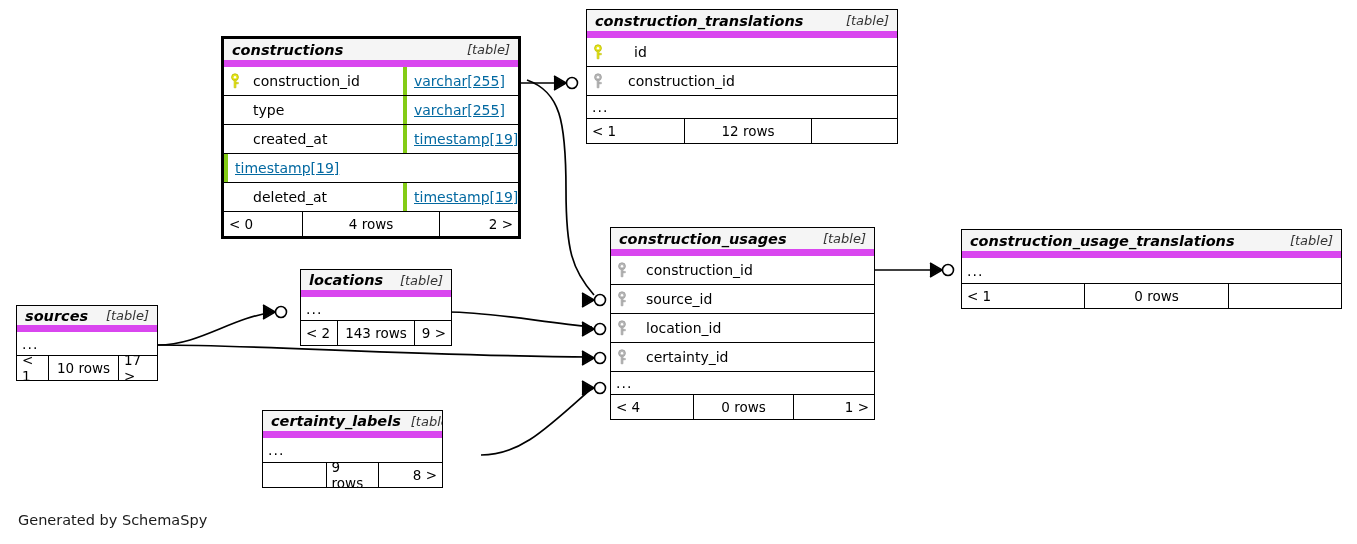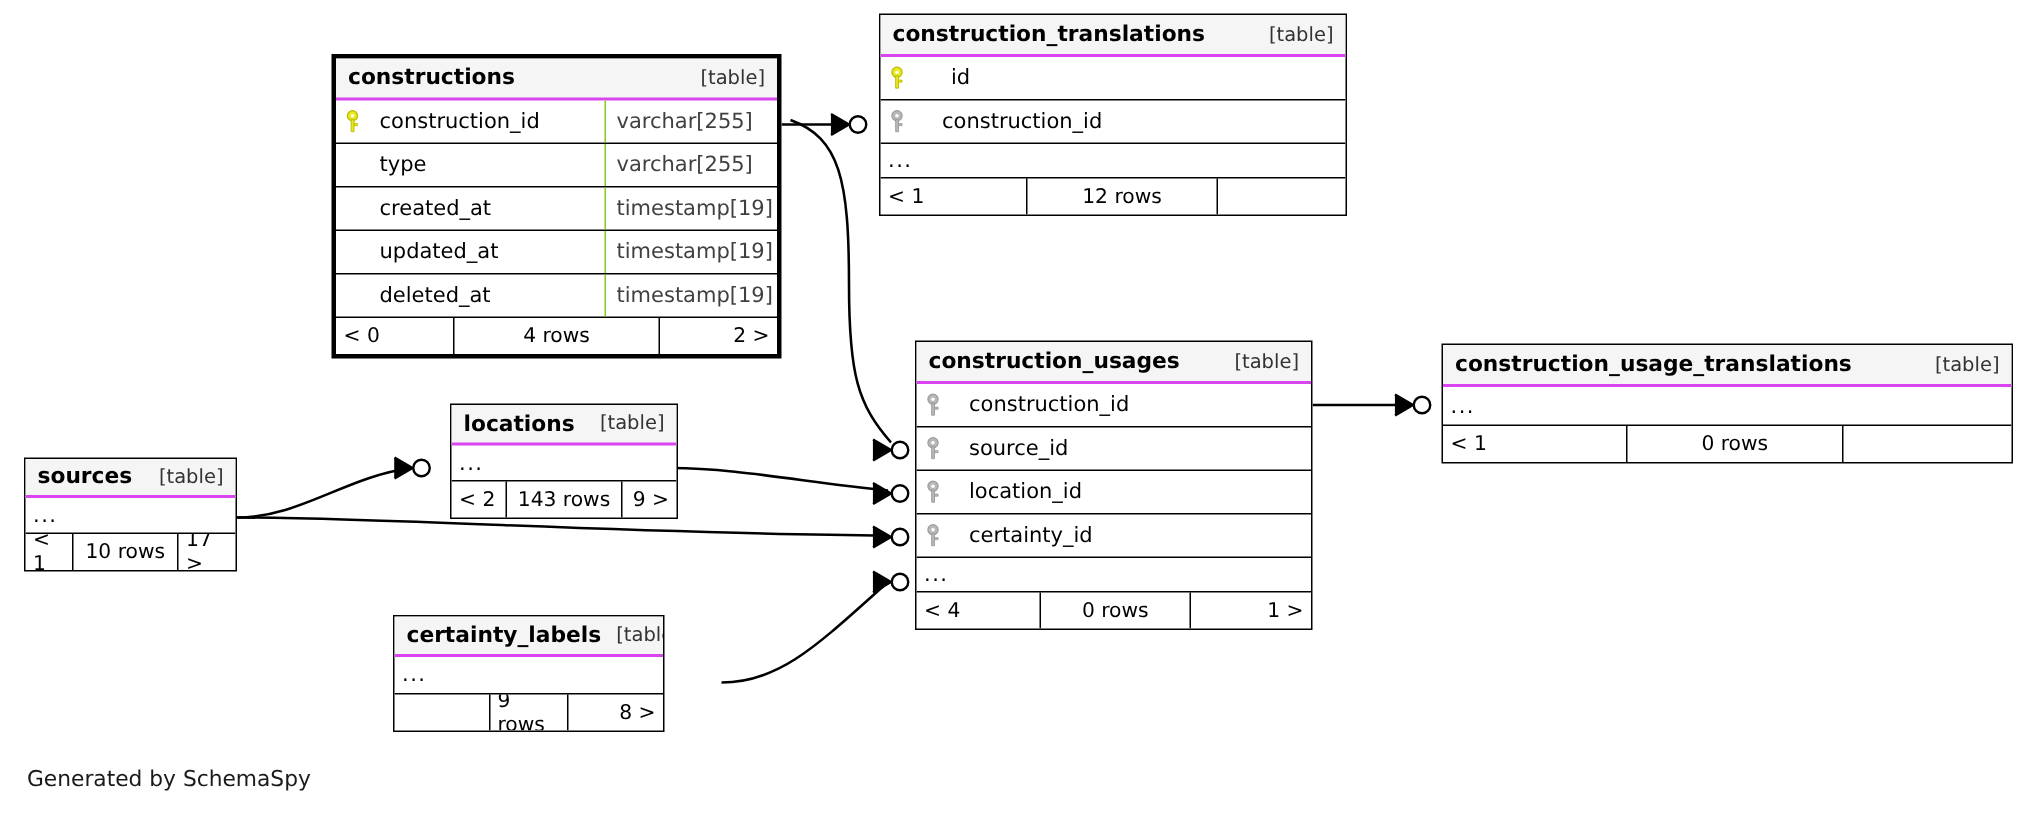--- a/index.html
+++ b/index.html
@@ -38,28 +38,29 @@
     border: 1px solid #000000;
     box-sizing: border-box;
     overflow: hidden;
   }
   .table-box.focused {
     border: 3px solid #000000;
   }
 
   .tbl-header {
     background: #f5f5f5;
-    border-bottom: 2px solid #d946ef;
+    border-bottom: 7px solid #d946ef;
     display: flex;
     align-items: center;
     justify-content: space-between;
     padding: 0 8px;
     box-sizing: border-box;
     height: 28px;
     white-space: nowrap;
+    font-style: italic;
   }
   .tbl-name {
     font-weight: bold;
     font-size: 14.5px;
     color: #000000;
   }
   .tbl-kind {
     font-size: 13px;
     color: #333333;
     padding-left: 10px;
@@ -80,25 +81,26 @@
     align-items: center;
     flex: 1 1 auto;
     padding-left: 6px;
     font-size: 14px;
     color: #000000;
     overflow: hidden;
   }
   .col-type {
     display: flex;
     align-items: center;
-    border-left: 1px solid #84cc16;
+    border-left: 4px solid #84cc16;
     padding: 0 7px;
     font-size: 14px;
-    color: #404040;
-    box-sizing: border-box;
+    color: #0369a1;
+    box-sizing: border-box;
+    text-decoration: underline;
   }
 
   .keyicon {
     width: 16px;
     min-width: 16px;
     height: 16px;
     margin-right: 7px;
     display: inline-block;
   }
   .keyicon.spacer { visibility: hidden; }
@@ -212,24 +214,20 @@
 
     <div class="tbl-row">
       <span class="col-name">
         <span class="keyicon spacer"></span>
         <span>created_at</span>
       </span>
       <span class="col-type" style="width:115px;">timestamp[19]</span>
     </div>
 
     <div class="tbl-row">
-      <span class="col-name">
-        <span class="keyicon spacer"></span>
-        <span>updated_at</span>
-      </span>
       <span class="col-type" style="width:115px;">timestamp[19]</span>
     </div>
 
     <div class="tbl-row">
       <span class="col-name">
         <span class="keyicon spacer"></span>
         <span>deleted_at</span>
       </span>
       <span class="col-type" style="width:115px;">timestamp[19]</span>
     </div>

